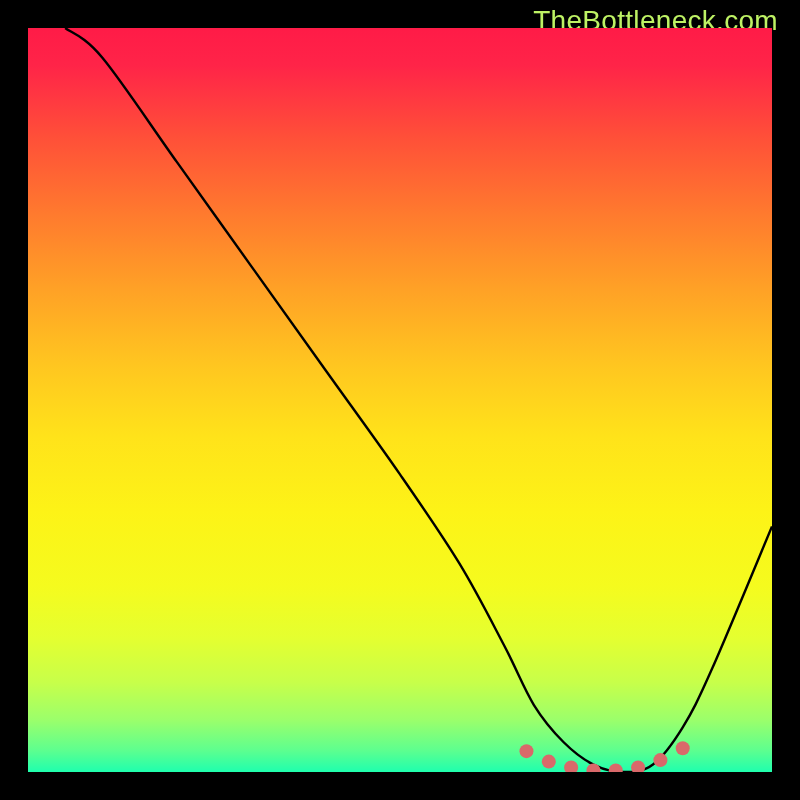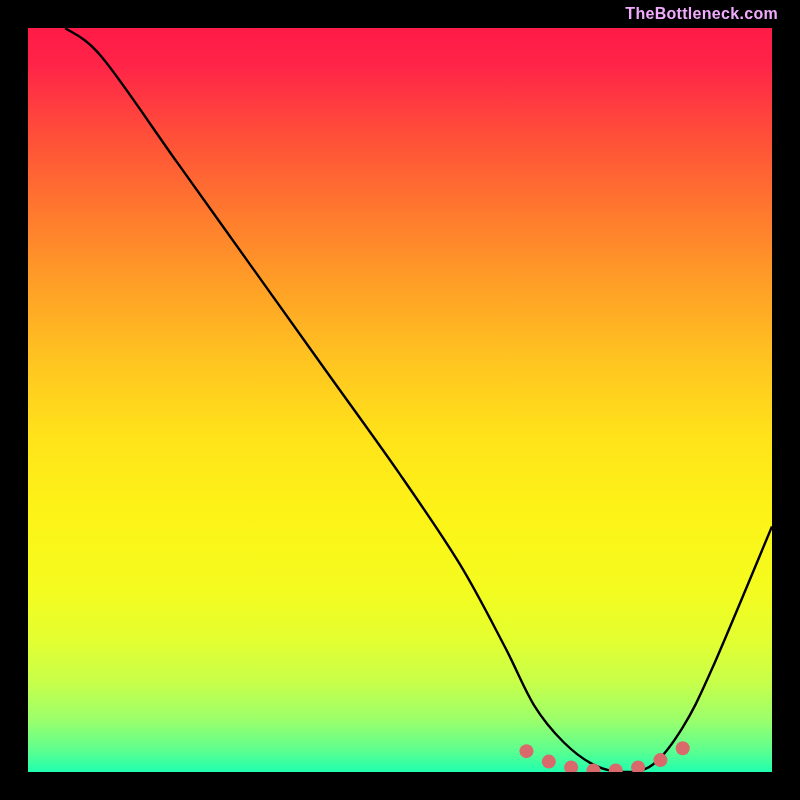--- a/index.html
+++ b/index.html
@@ -1,20 +1,20 @@
 <!DOCTYPE html>
 <html><head>
 <meta charset="utf-8">
 <style>
 *{margin:0;padding:0;box-sizing:border-box}
 body{background:#000;font-family:Arial,sans-serif;width:800px;height:800px;overflow:hidden}
 .ct{width:800px;height:800px;position:relative;background:#000}
 .cn{position:absolute;top:28px;left:28px;width:744px;height:744px}
 .gr{width:100%;height:100%;background:linear-gradient(to bottom,#ff1b47 0%,#ff2448 5%,#ff5138 15%,#ff7a2e 25%,#ffa126 35%,#ffc520 45%,#ffe31a 55%,#fdf317 65%,#f5fb1e 75%,#e4ff30 82%,#c7ff4a 88%,#9bff6b 93%,#5fff8e 97%,#1fffae 100%)}
-.wm{position:absolute;top:5px;right:22px;color:#f0abfc;font-size:16px;font-weight:700;letter-spacing:.3px}
+.wm{position:absolute;top:5px;right:22px;color:#bef264;font-size:28px;font-weight:400;letter-spacing:.3px}
 svg.cu{position:absolute;top:28px;left:28px;width:744px;height:744px;pointer-events:none}
 svg.dt{position:absolute;top:28px;left:28px;width:744px;height:744px;pointer-events:none}
 </style>
 </head>
 <body>
 
 <div class="ct">
   <div class="wm">TheBottleneck.com</div>
   <div class="cn">
     <div class="gr"></div>

